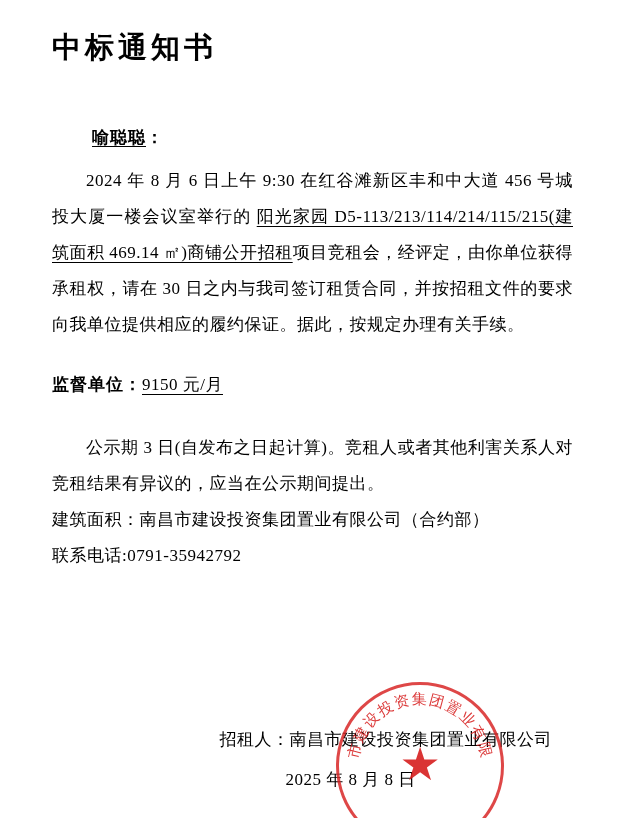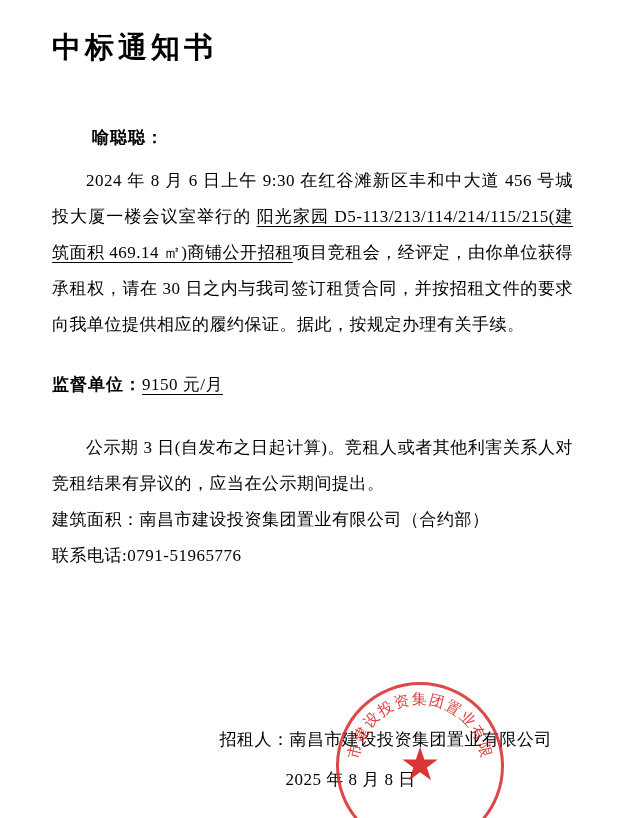--- a/index.html
+++ b/index.html
@@ -30,20 +30,21 @@
     margin-bottom: 0;
     font-family: "Liberation Serif", "DejaVu Serif", serif;
   }
   .addressee {
     margin-top: 58px;
     font-size: 17px;
     font-weight: bold;
     letter-spacing: 1px;
   }
   .addressee .name {
+    text-decoration: underline;
     text-underline-offset: 3px;
     padding-left: 40px;
   }
   .body-para {
     font-size: 17px;
     line-height: 36px;
     text-align: justify;
     text-justify: inter-ideograph;
     margin: 14px 0 0 0;
     letter-spacing: 0.5px;
@@ -144,21 +145,21 @@
     <span>2024 年 8 月 6 日上午 9:30 在红谷滩新区丰和中大道 456 号城投大厦一楼会议室举行的 </span><span class="u">阳光家园 D5-113/213/114/214/115/215(建筑面积 469.14 ㎡)商铺公开招租</span><span>项目竞租会，经评定，由你单位获得承租权，请在 30 日之内与我司签订租赁合同，并按招租文件的要求向我单位提供相应的履约保证。据此，按规定办理有关手续。</span>
   </p>
 
   <div class="result-line">
     <span>监督单位：</span><span class="value">9150 元/月</span>
   </div>
 
   <div class="notice-block">
     <p class="body-para indent">公示期 3 日(自发布之日起计算)。竞租人或者其他利害关系人对竞租结果有异议的，应当在公示期间提出。</p>
     <p class="plain-line">建筑面积：南昌市建设投资集团置业有限公司（合约部）</p>
-    <p class="plain-line">联系电话:0791-51965776</p>
+    <p class="plain-line">联系电话:0791-35942792</p>
   </div>
 
   <div class="sign-block">
     <div class="sign-line">招租人：南昌市建设投资集团置业有限公司</div>
     <div class="sign-date">2025 年 8 月 8 日</div>
   </div>
 
   <div class="seal">
     <div class="seal-ring"></div>
     <svg width="168" height="168" viewBox="0 0 168 168">

